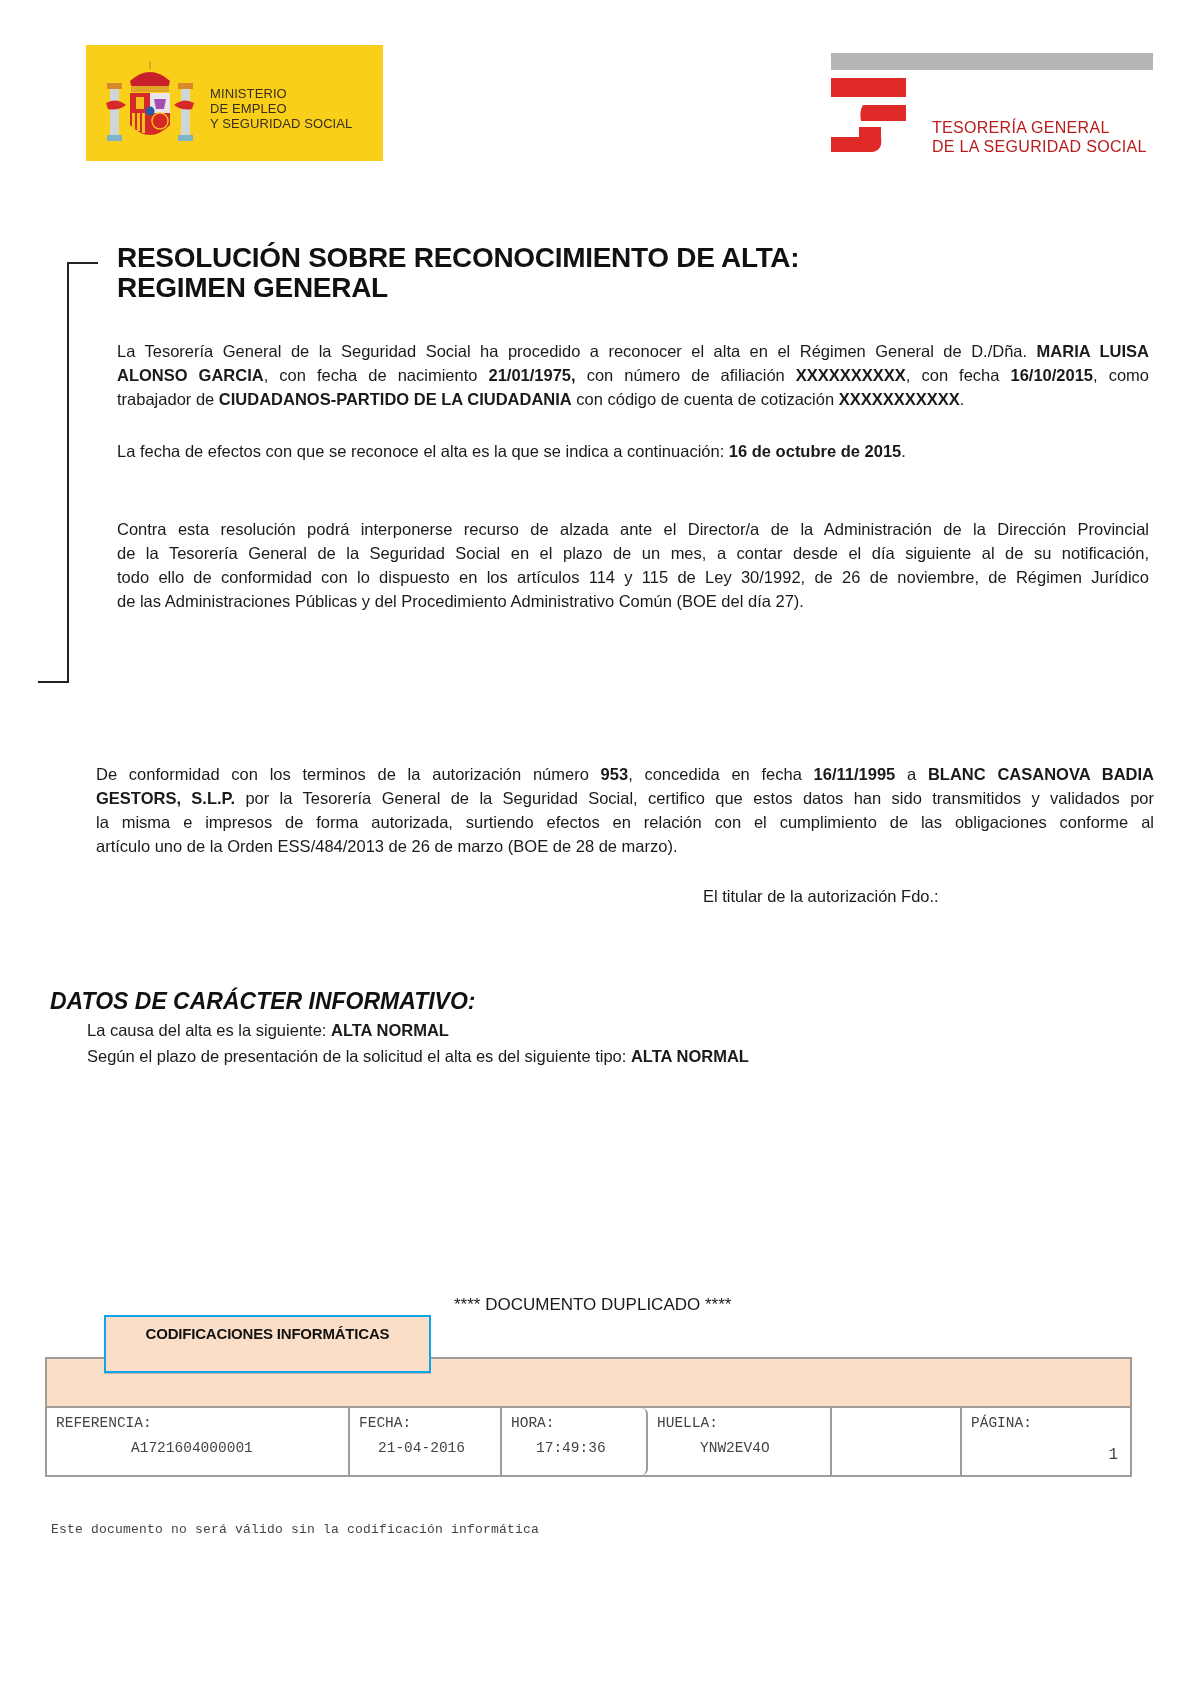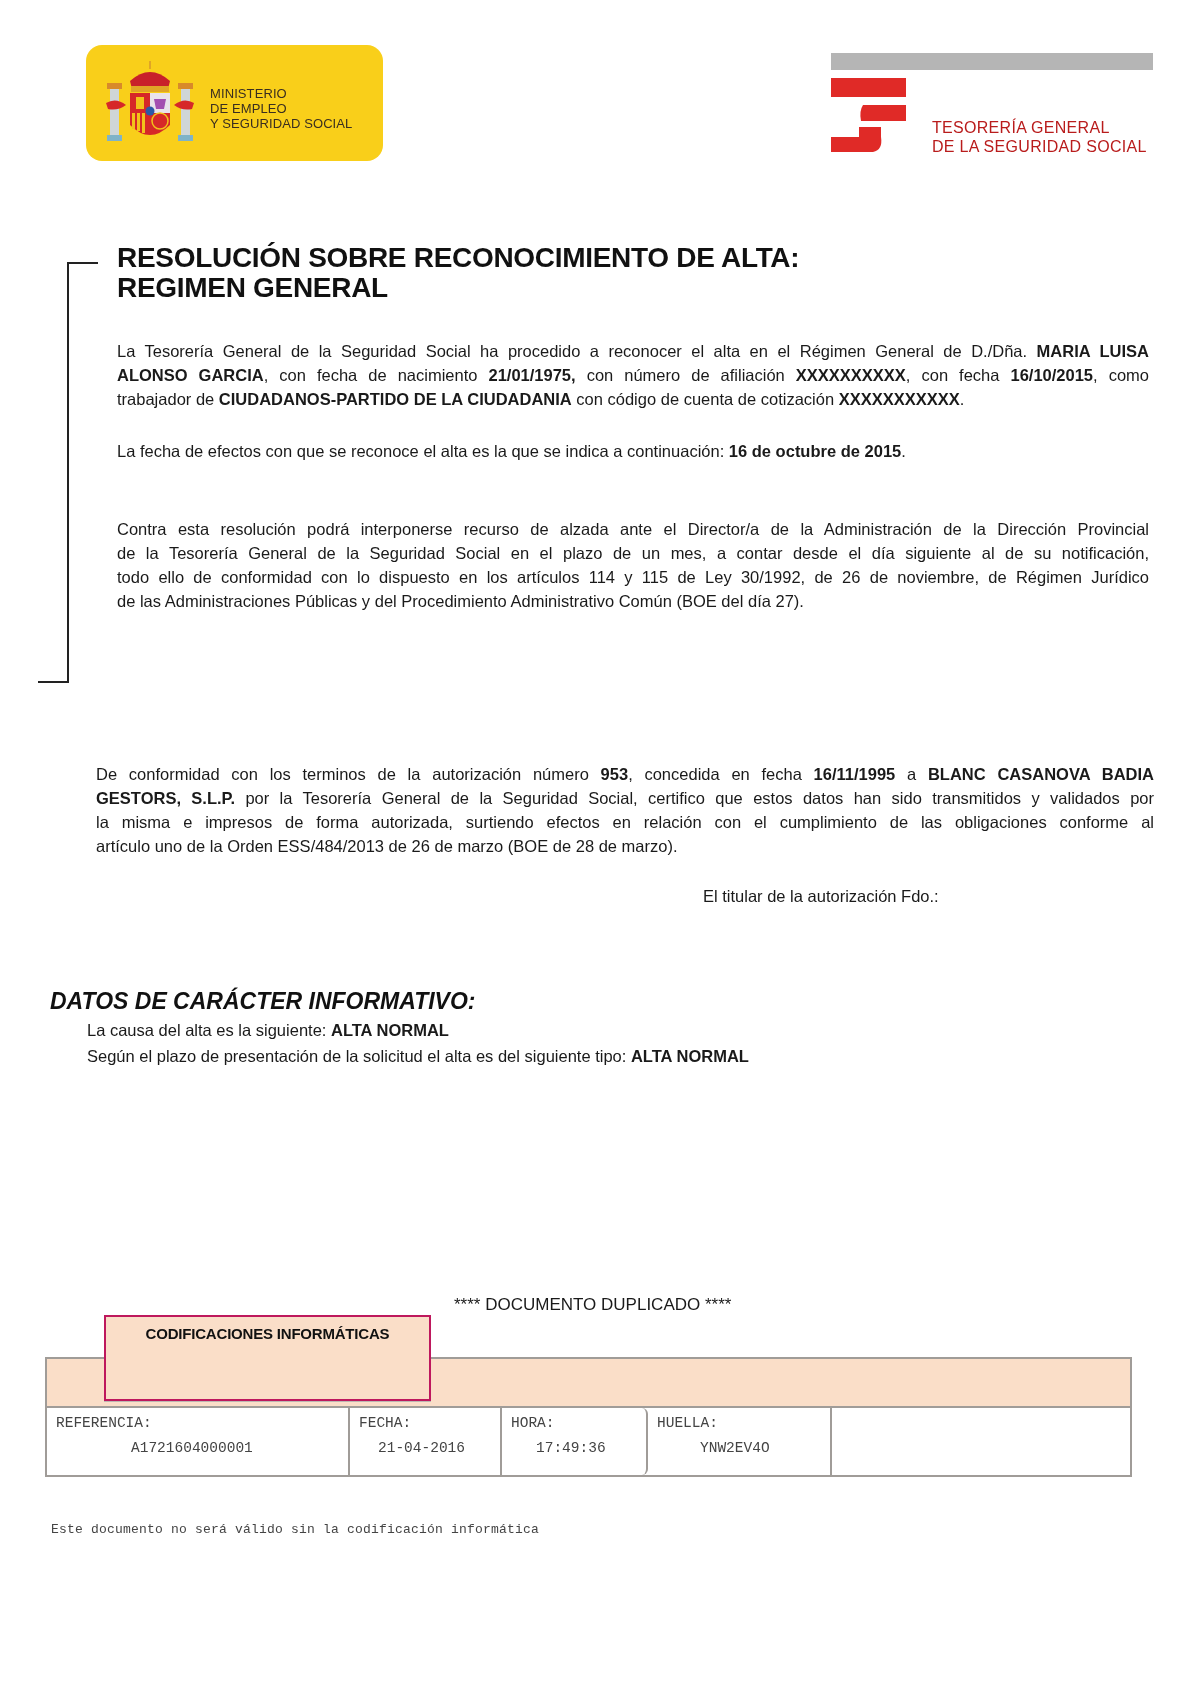--- a/index.html
+++ b/index.html
@@ -1,20 +1,20 @@
 <!DOCTYPE html>
 <html><head>
 <meta charset="utf-8">
 <style>
   * { box-sizing: border-box; margin: 0; padding: 0; }
   html, body { width: 1191px; height: 1684px; background: #ffffff; }
   body { position: relative; font-family: "Liberation Sans", sans-serif; color: #111; overflow: hidden; }
 
   
-  .min-logo { position: absolute; left: 86px; top: 45px; width: 297px; height: 116px; background: #f9cf1a; border-radius: 16px; }
+  .min-logo { position: absolute; left: 86px; top: 45px; width: 297px; height: 116px; background: #f9cf1a; }
   .coat { position: absolute; left: 18px; top: 14px; width: 92px; height: 88px; }
   .min-text { position: absolute; left: 124px; top: 41px; font-size: 13px; line-height: 15px; color: #3a2e20; letter-spacing: 0.1px; }
   .min-text div { white-space: nowrap; }
 
   
   .tgss-bar { position: absolute; left: 831px; top: 53px; width: 322px; height: 17px; background: #b5b5b5; }
   .tgss-mark { position: absolute; left: 831px; top: 78px; width: 75px; height: 74px; }
   .tgss-text { position: absolute; left: 932px; top: 118px; font-size: 16px; line-height: 19px; color: #b91c1c; letter-spacing: 0.3px; white-space: nowrap; }
 
   
@@ -37,21 +37,21 @@
 
   .info-title { position: absolute; left: 50px; top: 988px; font-size: 23px; font-weight: bold; font-style: italic; color: #111; white-space: nowrap; }
   .info-line { position: absolute; left: 87px; font-size: 16.5px; color: #1a1a1a; white-space: nowrap; margin-top: 8px; }
   .info-1 { top: 1013px; }
   .info-2 { top: 1039px; }
 
   .dup { position: absolute; left: 454px; top: 1295px; font-size: 17px; color: #1a1a1a; white-space: nowrap; }
 
   
   .band { position: absolute; left: 45px; top: 1357px; width: 1087px; height: 50px; background: #fadec8; border: 2px solid #a09c98; border-bottom: none; }
-  .band-tab { position: absolute; left: 104px; top: 1315px; width: 327px; height: 86px; background: #fadec8; border: 2px solid #be185d; box-shadow: 0 1px 0 #bdb8b2; }
+  .band-tab { position: absolute; left: 104px; top: 1315px; width: 327px; height: 58px; background: #fadec8; border: 2px solid #0ea5e9; box-shadow: 0 1px 0 #bdb8b2; }
   .band-tab span { position: absolute; left: 0; right: 0; top: 8px; text-align: center; font-size: 15px; font-weight: bold; color: #111; letter-spacing: -0.2px; }
 
   .codes { position: absolute; left: 45px; top: 1406px; width: 1087px; height: 71px; display: flex; border: 2px solid #a09c98; background: #fff; }
   .cell { position: relative; border-right: 2px solid #a09c98; height: 100%; font-family: "Liberation Mono", monospace; color: #444; }
   .cell:last-child { border-right: none; }
   .cell .lbl { position: absolute; left: 9px; top: 7px; font-size: 14.5px; }
   .cell .val { position: absolute; top: 32px; font-size: 14.5px; }
   .c-ref { width: 303px; } .c-ref .val { left: 84px; }
   .c-fecha { width: 152px; } .c-fecha .val { left: 28px; }
   .c-hora { width: 146px; border-radius: 6px; } .c-hora .val { left: 34px; }
@@ -169,15 +169,19 @@
   </div>
   <div class="cell c-hora">
     <span class="lbl">HORA:</span>
     <span class="val">17:49:36</span>
   </div>
   <div class="cell c-huella">
     <span class="lbl">HUELLA:</span>
     <span class="val">YNW2EV4O</span>
   </div>
   <div class="cell c-blank"></div>
+  <div class="cell c-pag">
+    <span class="lbl">PÁGINA:</span>
+    <span class="val">1</span>
+  </div>
 </div>
 
 <div class="validity">Este documento no será válido sin la codificación informática</div>
 
 </body></html>

